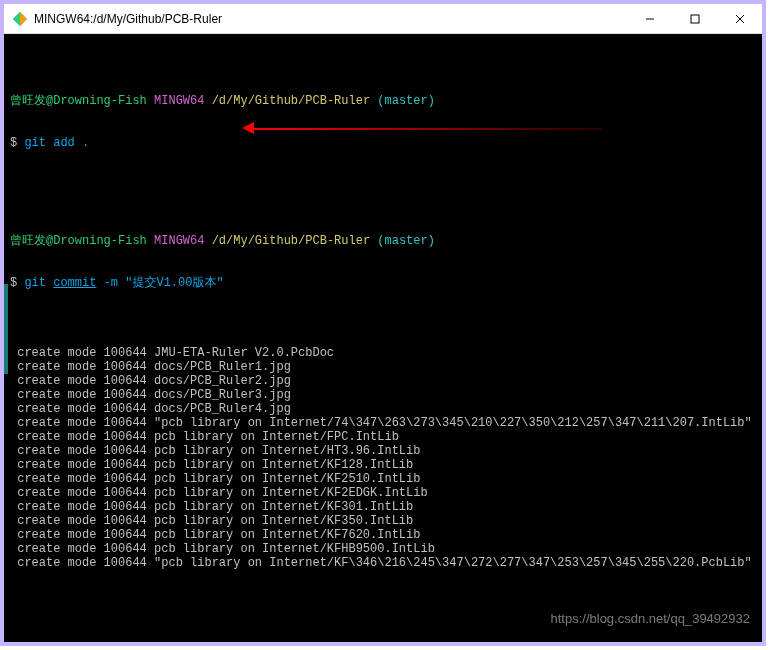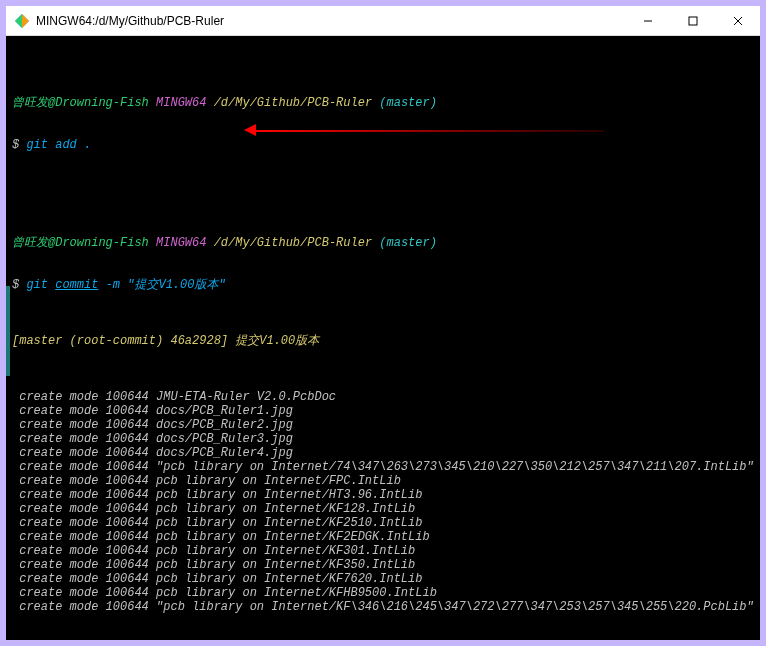--- a/index.html
+++ b/index.html
@@ -7,21 +7,21 @@
     width: 770px;
     height: 650px;
     background: #fff;
     font-family: "Segoe UI", Tahoma, sans-serif;
     overflow: hidden;
     position: relative;
   }
   .window {
     width: 766px;
     height: 646px;
-    border: 6px solid #c4b5fd;
+    border: 4px solid #c4b5fd;
     background: #fff;
     display: flex;
     flex-direction: column;
     position: relative;
   }
   .title-bar {
     height: 30px;
     background: #ffffff;
     display: flex;
     align-items: center;
@@ -58,21 +58,21 @@
     background: #000;
     color: #c0c0c0;
     font-family: Consolas, "Courier New", monospace;
     font-size: 12px;
     line-height: 14px;
     padding: 4px 6px;
     overflow: hidden;
     white-space: pre;
     position: relative;
   }
-  .line { white-space: pre-wrap; word-break: break-all; font-style: italic; }
+  .line { white-space: pre-wrap; word-break: break-all; }
   .user { color: #2ecc71; }
   .host { color: #d063d0; }
   .path { color: #d4c96e; }
   .branch { color: #2fc6c6; }
   .cmd { color: #0ea5e9; }
   .prompt { color: #c0c0c0; }
   .underline { text-decoration: underline; }
   .summary { color: #d4c96e; }
   .arrow {
     position: absolute;
@@ -151,23 +151,23 @@
   <div class="terminal">
     <div class="scroll-thin"></div>
 
     <div class="line"><span class="user">曾旺发@Drowning-Fish</span> <span class="host">MINGW64</span> <span class="path">/d/My/Github/PCB-Ruler</span> <span class="branch">(master)</span></div>
     <div class="line"><span class="prompt">$ </span><span class="cmd">git add .</span></div>
     <div class="line">&nbsp;</div>
 
     <div class="line"><span class="user">曾旺发@Drowning-Fish</span> <span class="host">MINGW64</span> <span class="path">/d/My/Github/PCB-Ruler</span> <span class="branch">(master)</span></div>
     <div class="line"><span class="prompt">$ </span><span class="cmd">git </span><span class="cmd underline">commit</span><span class="cmd"> -m "提交V1.00版本"</span></div>
 
-    <div class="line summary">[master (root-commit) 46a2928] 提交V1.00版本</div>
 
     <div id="output-lines"><div class="line"> create mode 100644 JMU-ETA-Ruler V2.0.PcbDoc</div><div class="line"> create mode 100644 docs/PCB_Ruler1.jpg</div><div class="line"> create mode 100644 docs/PCB_Ruler2.jpg</div><div class="line"> create mode 100644 docs/PCB_Ruler3.jpg</div><div class="line"> create mode 100644 docs/PCB_Ruler4.jpg</div><div class="line"> create mode 100644 "pcb library on Internet/74\347\263\273\345\210\227\350\212\257\347\211\207.IntLib"</div><div class="line"> create mode 100644 pcb library on Internet/FPC.IntLib</div><div class="line"> create mode 100644 pcb library on Internet/HT3.96.IntLib</div><div class="line"> create mode 100644 pcb library on Internet/KF128.IntLib</div><div class="line"> create mode 100644 pcb library on Internet/KF2510.IntLib</div><div class="line"> create mode 100644 pcb library on Internet/KF2EDGK.IntLib</div><div class="line"> create mode 100644 pcb library on Internet/KF301.IntLib</div><div class="line"> create mode 100644 pcb library on Internet/KF350.IntLib</div><div class="line"> create mode 100644 pcb library on Internet/KF7620.IntLib</div><div class="line"> create mode 100644 pcb library on Internet/KFHB9500.IntLib</div><div class="line"> create mode 100644 "pcb library on Internet/KF\346\216\245\347\272\277\347\253\257\345\255\220.PcbLib"</div></div>
 
     <div class="arrow">
       <div class="arrow-line"></div>
       <div class="arrow-head"></div>
     </div>
 
+    <div class="watermark">https://blog.csdn.net/qq_39492932</div>
   </div>
 </div>
 
 </body></html>

